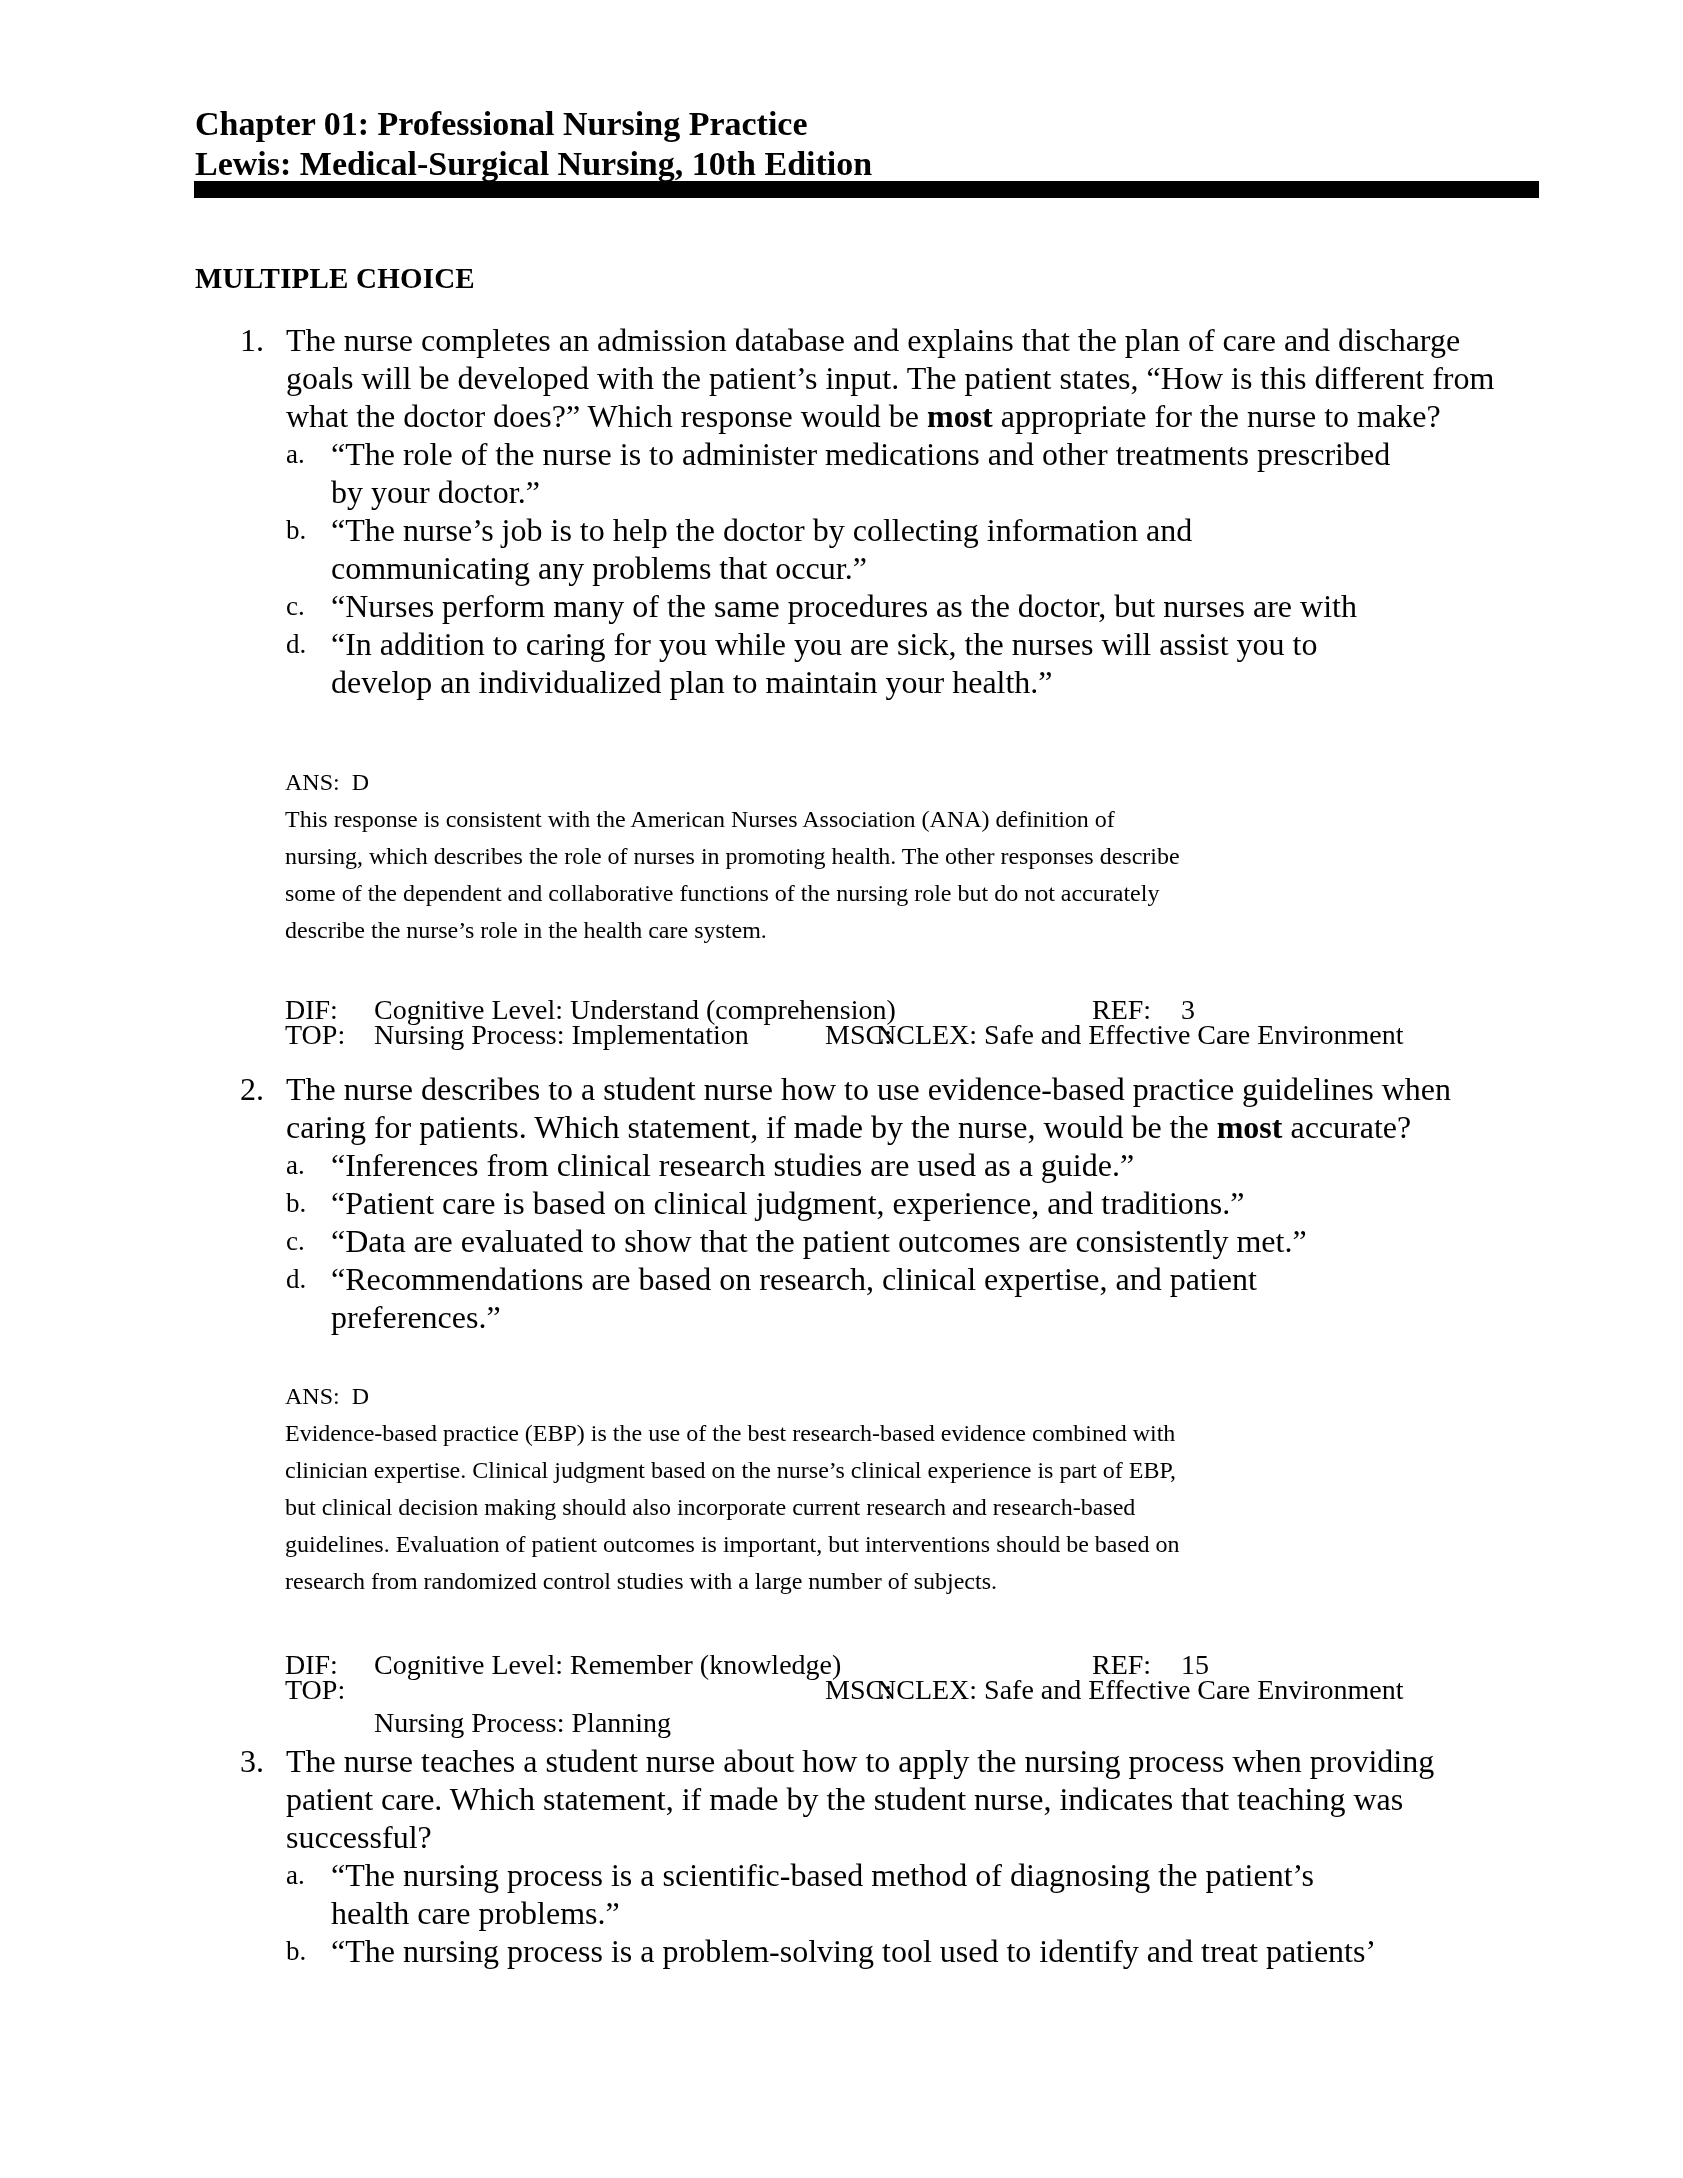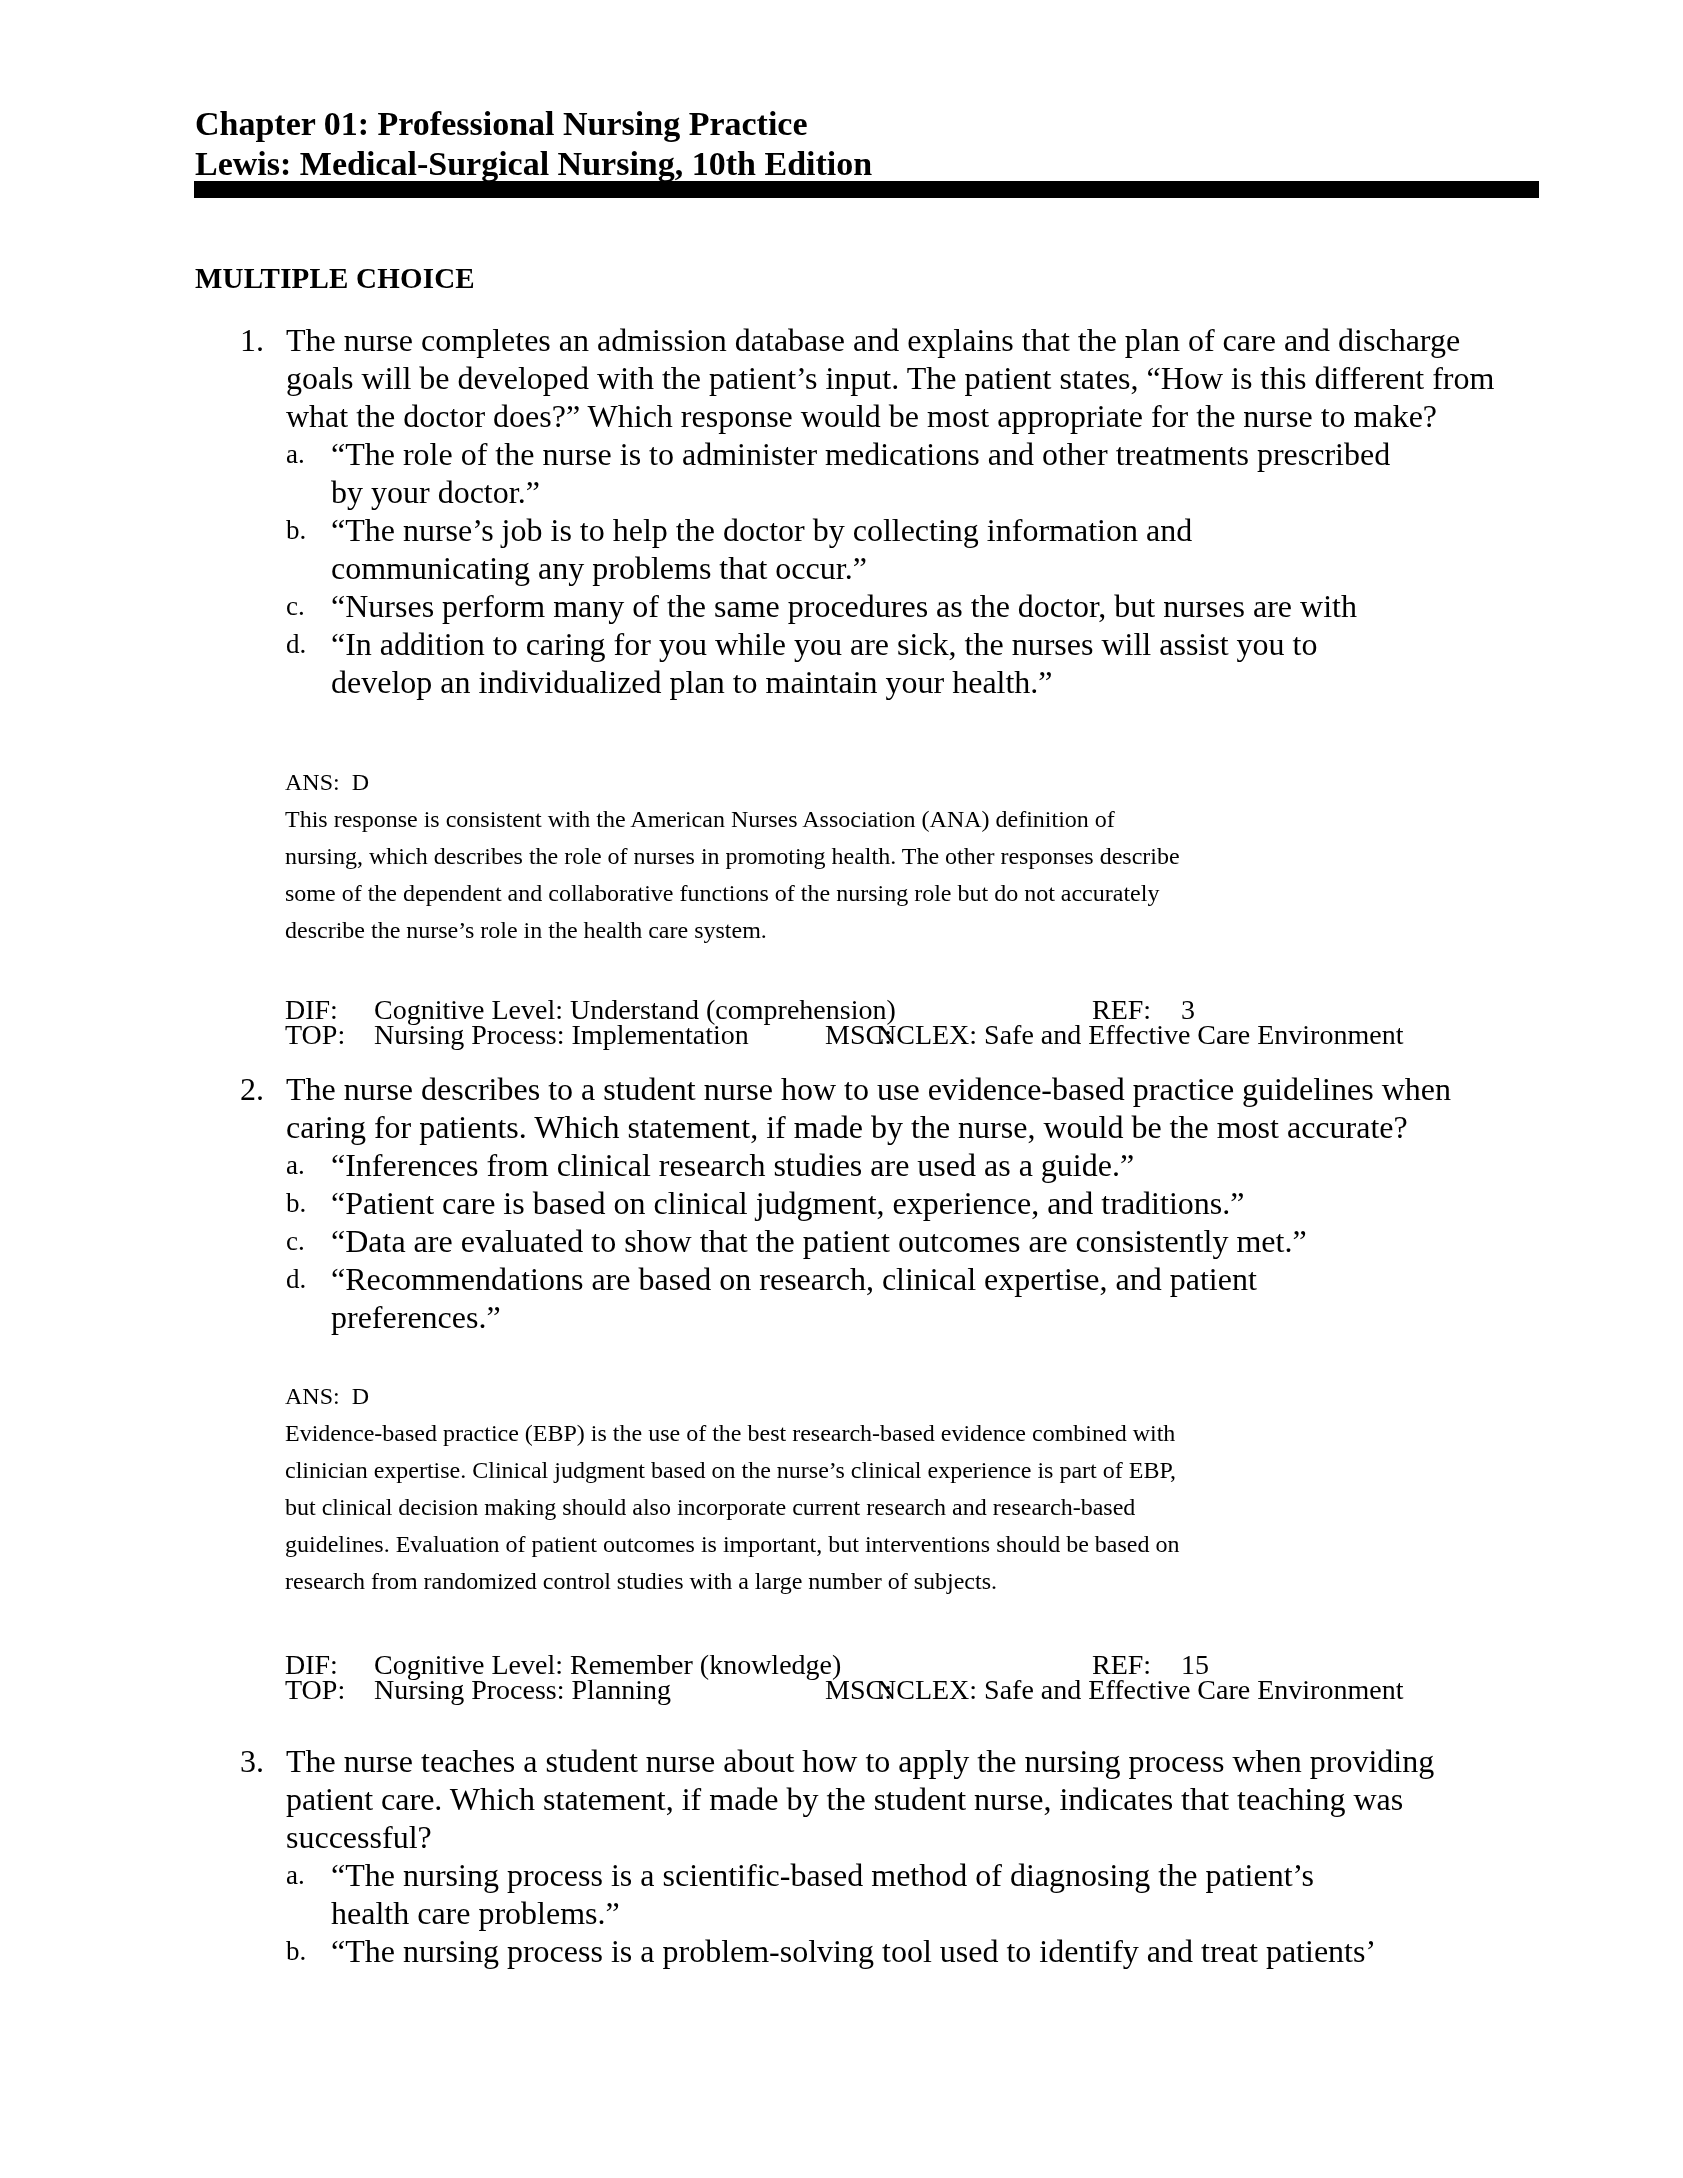--- a/index.html
+++ b/index.html
@@ -12,21 +12,21 @@
   .qblock { left:240px; width:1307px; font-size:32px; line-height:38px; }
   .qrow { position:relative; padding-left:46px; }
   .qnum { position:absolute; left:0; top:0; }
   .qtext { display:block; }
   .opt { position:relative; padding-left:45px; }
   .olabel { position:absolute; left:0; top:0; font-size:27px; }
   .ansblock { left:285px; width:1267px; font-size:24px; line-height:37px; }
   .meta { left:285px; font-size:28px; line-height:25px; white-space:nowrap; width:1287px;text-align:center; }
   .mrow { position:relative; height:25px; }
   .mrow span { position:absolute; top:0; }
-  b { font-weight:normal; }
+  b { font-weight:bold; }
 </style>
 </head>
 <body>
 
 <div class="abs title" style="top:104px;">Chapter 01: Professional Nursing Practice</div>
 <div class="abs title" style="top:144px;">Lewis: Medical-Surgical Nursing, 10th Edition</div>
 <div class="abs rule"></div>
 <div class="abs section">MULTIPLE CHOICE</div>
 
 <div class="abs qblock" style="top:321px;">
@@ -124,21 +124,21 @@
 
 <div class="abs meta" style="top:1652px;">
   <div class="mrow">
     <span style="left:0;">DIF:</span>
     <span style="left:89px;">Cognitive Level: Remember (knowledge)</span>
     <span style="left:807px;">REF:</span>
     <span style="left:896px;">15</span>
   </div>
   <div class="mrow">
     <span style="left:0;">TOP:</span>
-    <span style="left:89px;">Nursing Process: Planning</span>
+    <span style="left:89px;margin-top:33px;">Nursing Process: Planning</span>
     <span style="left:540px;">MSC:</span>
     <span style="left:591px;">NCLEX: Safe and Effective Care Environment</span>
   </div>
 </div>
 
 <div class="abs qblock" style="top:1742px;">
   <div class="qrow">
     <span class="qnum">3.</span>
     <span class="qtext">The nurse teaches a student nurse about how to apply the nursing process when providing</span>
     <span class="qtext">patient care. Which statement, if made by the student nurse, indicates that teaching was</span>

